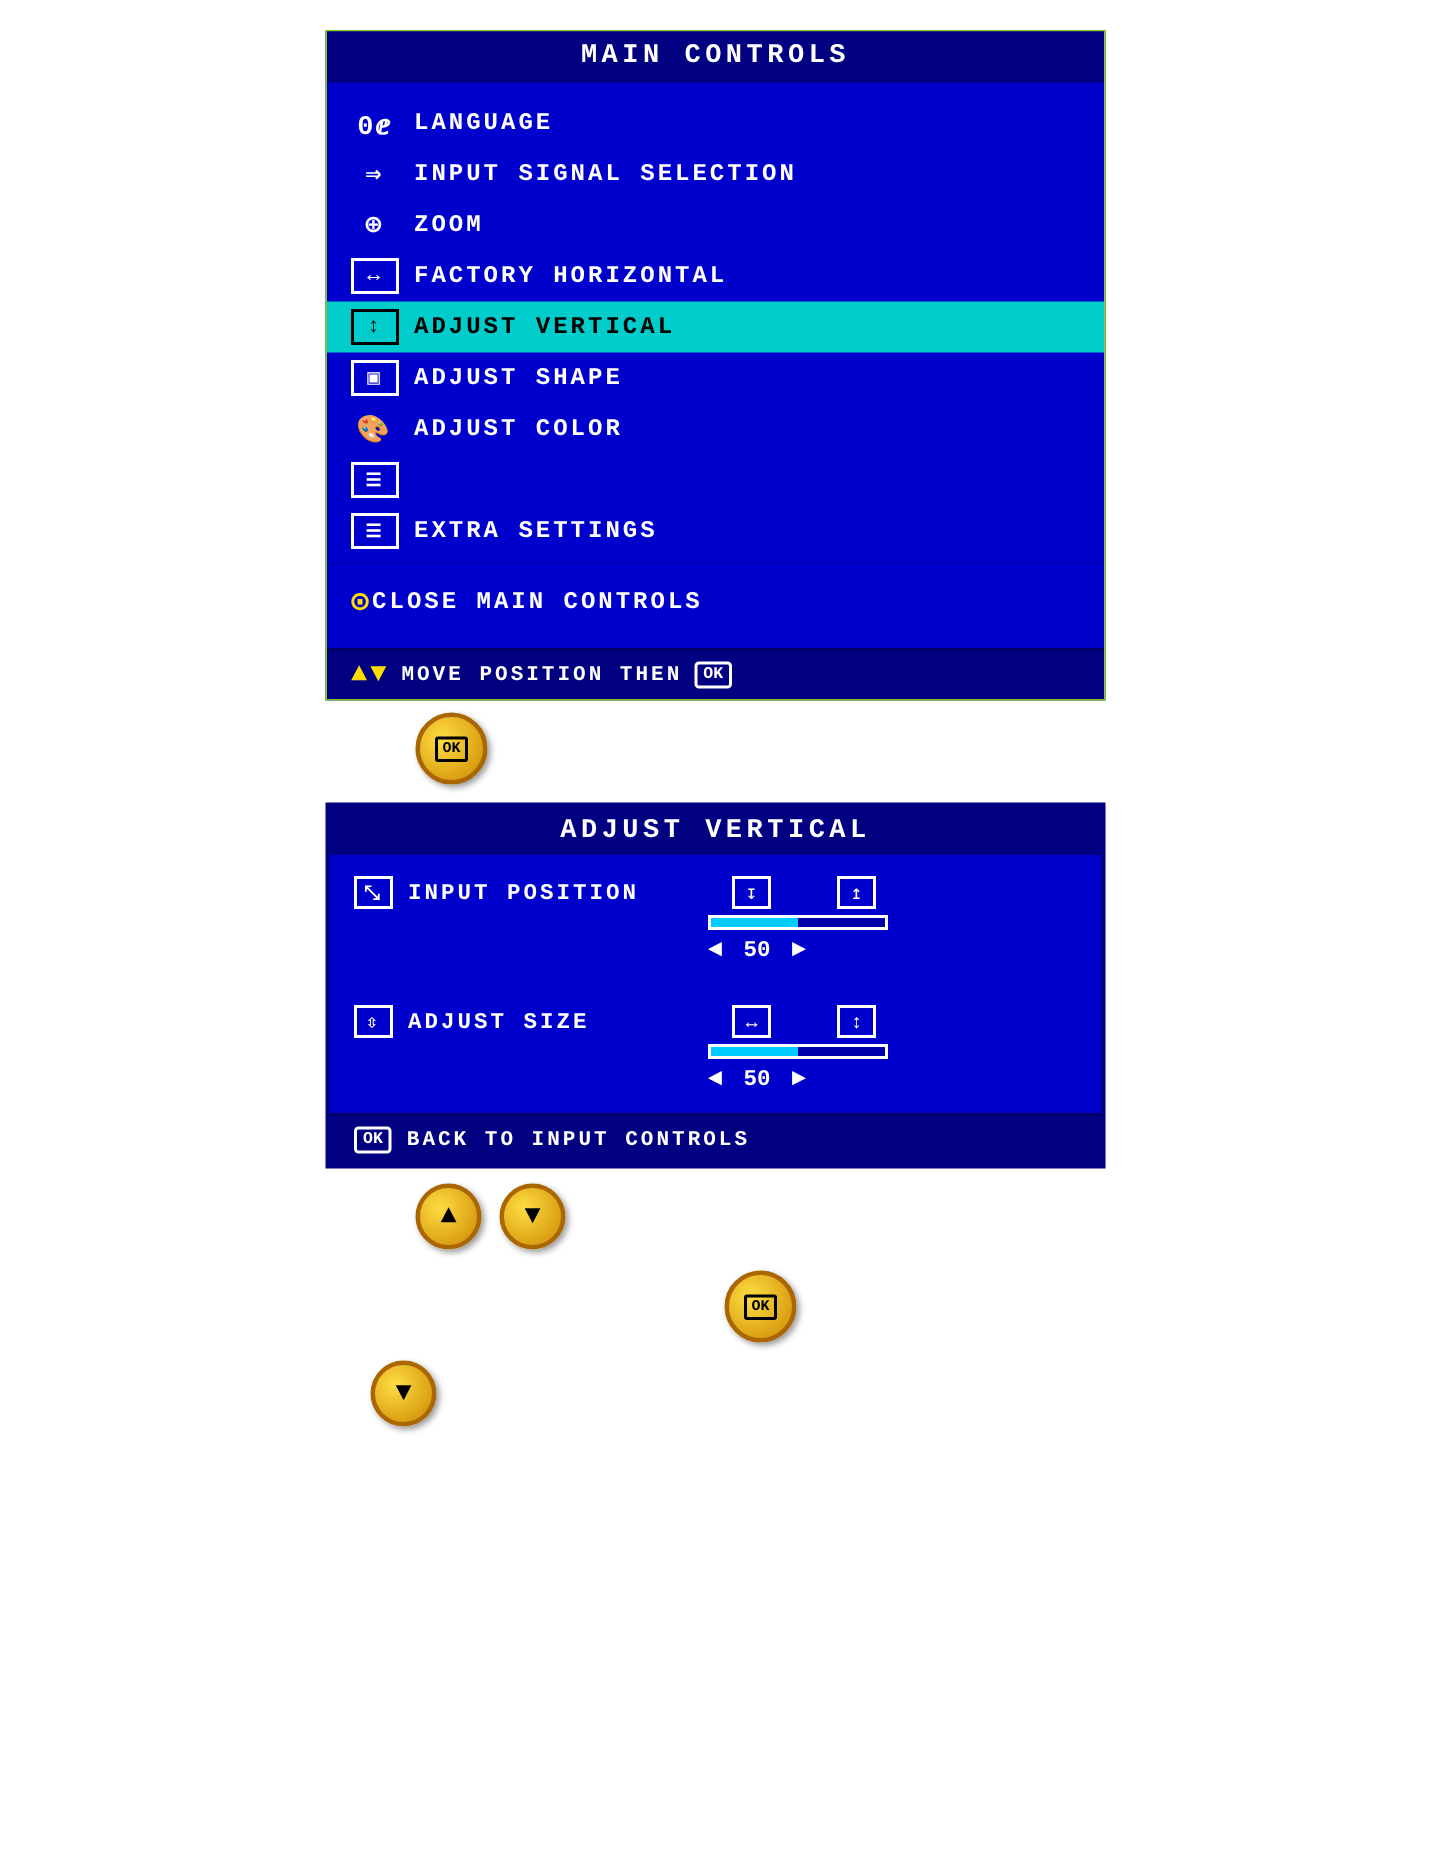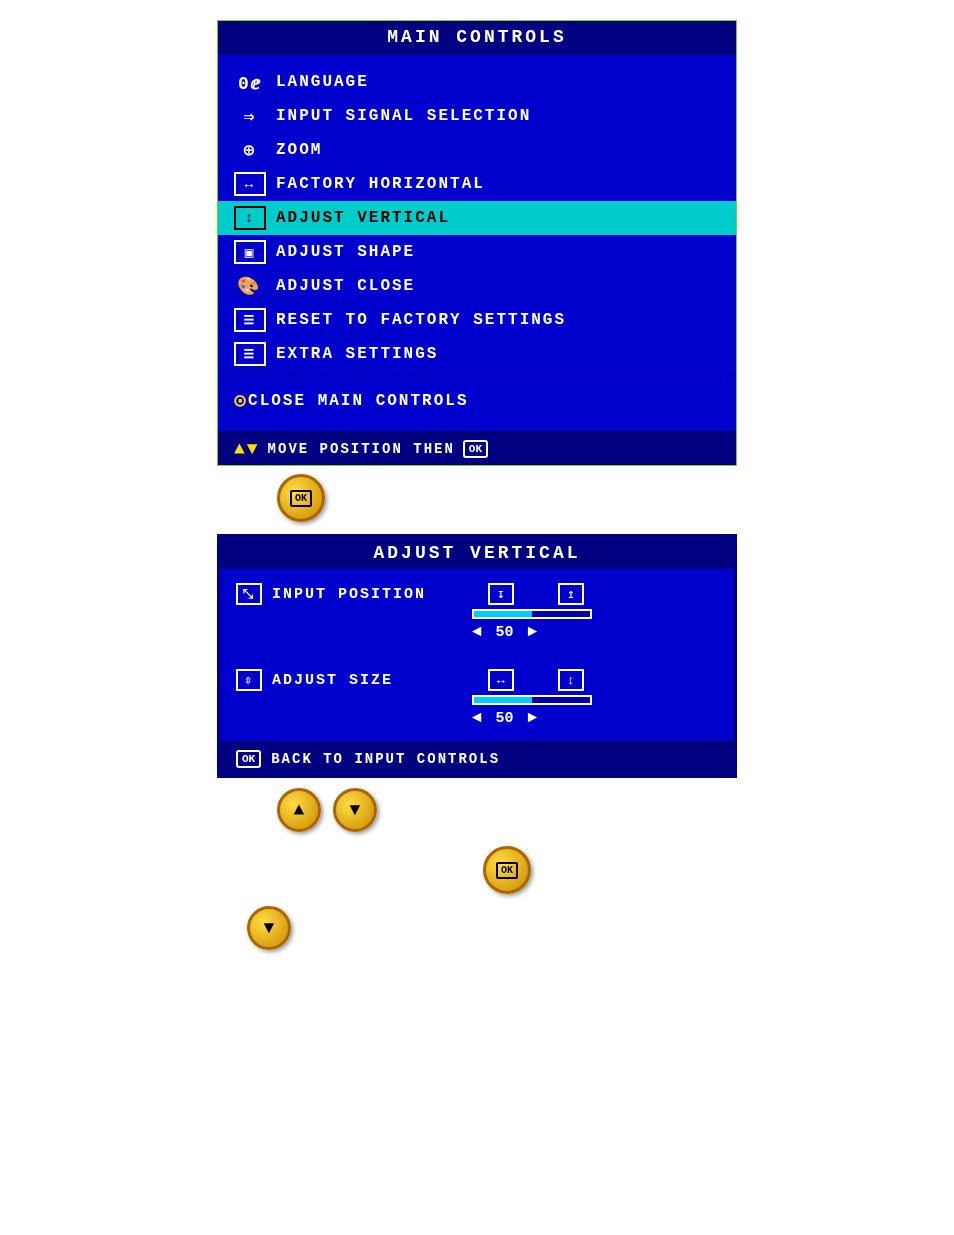--- a/index.html
+++ b/index.html
@@ -331,26 +331,25 @@
         <span>ADJUST  VERTICAL</span>
       </div>
 
       <div class="menu-item">
         <span class="icon" style="border:2px solid #fff;font-size:14px;">▣</span>
         <span>ADJUST  SHAPE</span>
       </div>
 
       <div class="menu-item">
         <span class="icon" style="font-size:18px;">🎨</span>
-        <span>ADJUST  CLOSE</span>
+        <span>ADJUST  COLOR</span>
       </div>
 
       <div class="menu-item">
         <span class="icon" style="border:2px solid #fff;font-size:12px;">☰</span>
-        <span>RESET  TO  FACTORY  SETTINGS</span>
       </div>
 
       <div class="menu-item">
         <span class="icon" style="border:2px solid #fff;font-size:12px;">☰</span>
         <span>EXTRA  SETTINGS</span>
       </div>
 
       <div class="menu-divider"></div>
 
       <div class="close-item">

